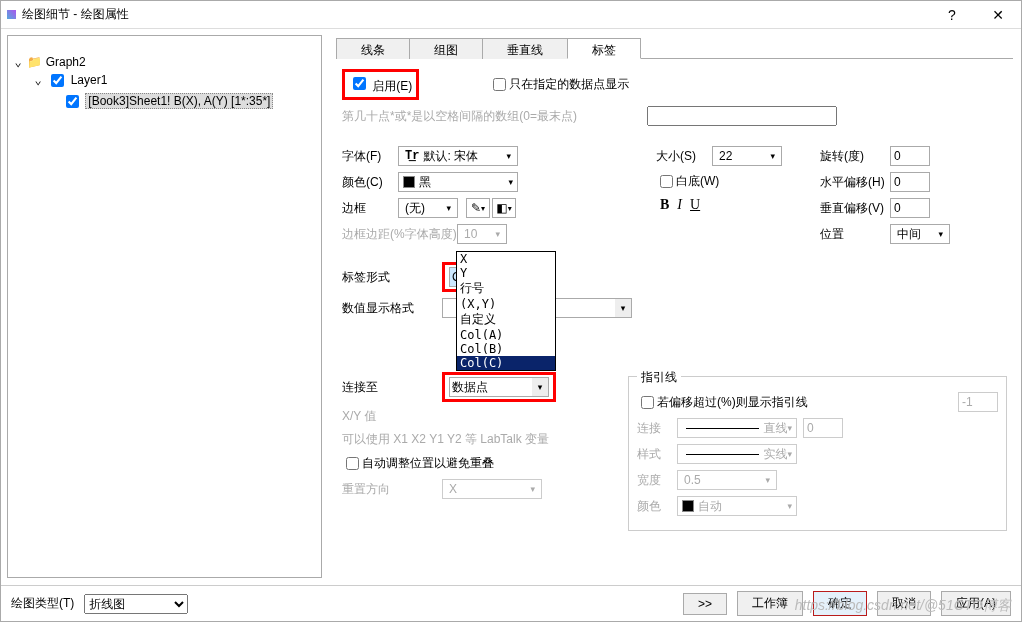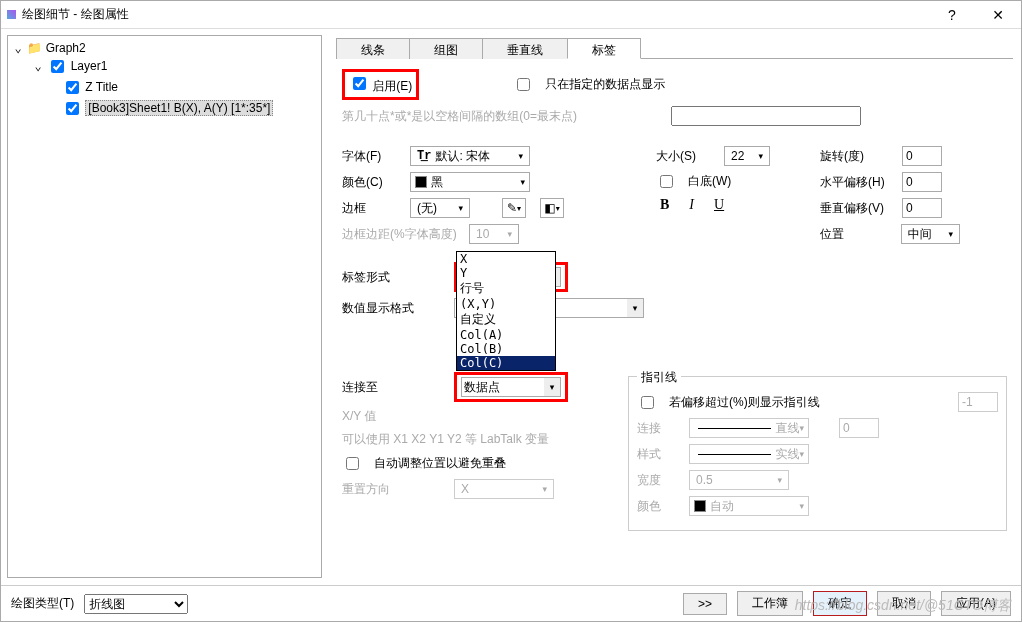--- a/index.html
+++ b/index.html
@@ -4,32 +4,32 @@
 <style>
 * { box-sizing: border-box; }
 body { margin: 0; font-family: "Microsoft YaHei", SimSun, Arial, sans-serif; font-size: 12px; background: #fff; color: #000; }
 .window { width: 1022px; height: 622px; border: 1px solid #aaa; position: relative; }
 .titlebar { height: 28px; background: #fff; display: flex; align-items: center; padding-left: 6px; border-bottom: 1px solid #ddd; }
 .titlebar .ticon { width: 9px; height: 9px; display: inline-block; margin-right: 6px; position: relative; }
 .titlebar .ticon::before { content:""; position:absolute; inset:0; background: linear-gradient(45deg,#5ad,#a5e); }
 .titlebar .spacer { flex: 1; }
 .titlebar .sys { width: 46px; height: 28px; display: flex; align-items: center; justify-content: center; font-size: 14px; }
 .body { display: flex; height: 555px; }
-.tree { width: 315px; border: 1px solid #aaa; margin: 6px; padding: 4px 2px; overflow: auto; }
+.tree { width: 315px; border: 1px solid #aaa; margin: 6px; padding: 18px 2px; overflow: auto; }
 .tnode { white-space: nowrap; padding: 1px 0; }
 .tnode .expander { display:inline-block; width:12px; text-align:center; font-family: monospace; cursor:default; }
 .tnode .folder { color:#d9a33b; }
 .tnode .cb { vertical-align: middle; }
 .tnode .selected { background:#ddd; border:1px dotted #888; padding:0 2px; }
 .right { flex:1; padding: 8px 8px 0 8px; position: relative; }
 .tabs { height: 22px; display:flex; border-bottom:1px solid #aaa; }
 .tab { padding: 3px 24px; border:1px solid #aaa; border-bottom:none; background:#f0f0f0; margin-right:-1px; position:relative; top:1px; }
 .tab.active { background:#fff; border-bottom:1px solid #fff; }
 .content { padding: 10px 6px; position: relative; height: 520px; }
-.row { display:flex; align-items:center; margin-bottom: 6px; gap: 12px; }
+.row { display:flex; align-items:center; margin-bottom: 6px; }
 .lbl { width: 56px; }
 .lbl-w { width: 100px; }
 .redbox { border: 3px solid #f00; padding:2px 4px; display:inline-block; }
 .graytxt { color: #aaa; }
 select, input[type=text] { font-size:12px; height:20px; }
 .sel-font { width:120px; }
 .color-sel { width:120px; border:1px solid #aaa; display:inline-flex; align-items:center; padding:0 4px; height:20px; }
 .swatch { width:12px; height:12px; background:#000; margin-right:4px; border:1px solid #888; }
 .color-sel .caret { margin-left:auto; font-size:9px; }
 .btnish { border:1px solid #aaa; height:20px; display:inline-flex; align-items:center; padding:0 6px; }
@@ -75,24 +75,20 @@
         <span class="folder">📁</span>
         <span>Graph2</span>
       </div>
       <div class="tnode" style="padding-left:22px">
         <span class="expander">⌄</span>
         <input type="checkbox" class="cb" checked="" style="">
         <span>Layer1</span>
       </div>
       <div class="tnode" style="padding-left:52px">
         <input type="checkbox" class="cb" checked="" style="">
-        <span>Z Title</span>
-      </div>
-      <div class="tnode" style="padding-left:52px">
-        <input type="checkbox" class="cb" checked="" style="">
         <span class="selected">[Book3]Sheet1! B(X), A(Y) [1*:35*]</span>
       </div>
     </div>
 
     <div class="right">
       <div class="tabs">
         <div class="tab">线条</div>
         <div class="tab">组图</div>
         <div class="tab">垂直线</div>
         <div class="tab active">标签</div>
@@ -156,21 +152,21 @@
               <span class="btnish graytxt" style="width:50px">
                 <span>10</span>
                 <span style="margin-left:auto;font-size:9px">▾</span>
               </span>
             </div>
           </div>
 
           <div class="col-mid">
             <div class="row">
               <span class="lbl">大小(S)</span>
-              <span class="btnish" style="width:46px">
+              <span class="btnish" style="width:70px">
                 <span>22</span>
                 <span style="margin-left:auto;font-size:9px">▾</span>
               </span>
             </div>
             <div class="row">
               <input type="checkbox" style="">
               <span>白底(W)</span>
             </div>
             <div class="row biu">
               <span style="font-weight:bold">B</span>

